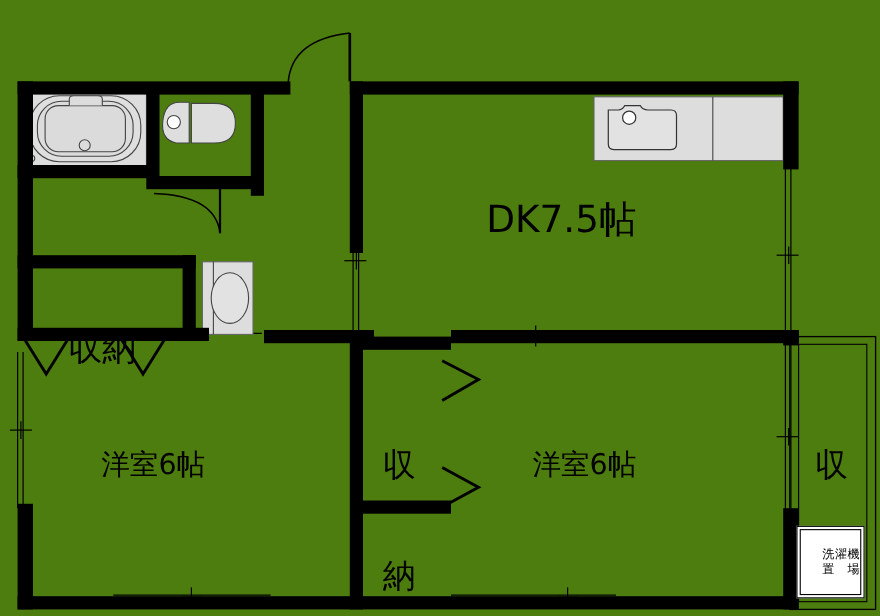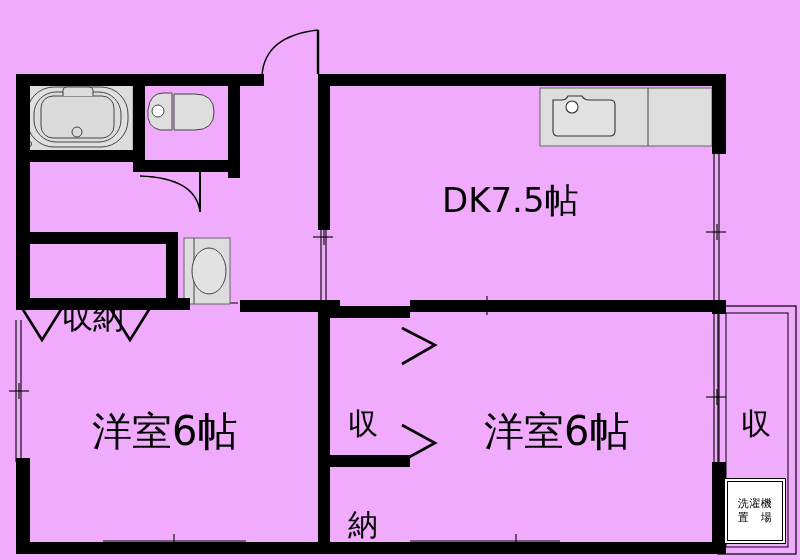--- a/index.html
+++ b/index.html
@@ -10,21 +10,21 @@
   body {
     width: 800px;
     height: 560px;
     font-family: "DejaVu Sans", "Liberation Sans", sans-serif;
     overflow: hidden;
   }
   #floorplan-root {
     position: relative;
     width: 800px;
     height: 560px;
-    background: #f0abfc;
+    background: #4d7c0f;
   }
   svg.plan {
     position: absolute;
     left: 0;
     top: 0;
     width: 800px;
     height: 560px;
     display: block;
   }
   .room-label {
@@ -33,21 +33,21 @@
     color: #000000;
     font-weight: 500;
     white-space: pre;
     line-height: 1.05;
   }
   .lbl-dk {
     font-size: 34px;
     letter-spacing: 0px;
   }
   .lbl-room {
-    font-size: 40px;
+    font-size: 26px;
   }
   .lbl-closet {
     font-size: 31px;
     margin-top: 48px;
   }
   .lbl-closet-v {
     font-size: 30px;
     writing-mode: horizontal-tb;
     text-align: center;
     line-height: 1.12;
@@ -243,19 +243,19 @@
     <div>収</div>
     <div>納</div>
   </div>
 
   <div class="room-label lbl-closet-v" style="left:737px; top:340px; width:38px;">
     <div>収</div>
     <div>納</div>
   </div>
 
   <div style="position:absolute; left:724px; top:478px; width:62px; height:66px; border:1.5px solid #000; box-sizing:border-box; display:flex; align-items:center; justify-content:center; background:#fff;">
-    <div style="border:1px solid #000; width:54px; height:58px; display:flex; flex-direction:column; align-items:center; justify-content:center;">
+    <div style="border:1px solid #000; width:54px; height:58px; display:flex; flex-direction:column; align-items:flex-end; justify-content:center;">
       <div class="lbl-washer">洗濯機</div>
       <div class="lbl-washer">置　場</div>
     </div>
   </div>
 
 </div>
 
 </body></html>

